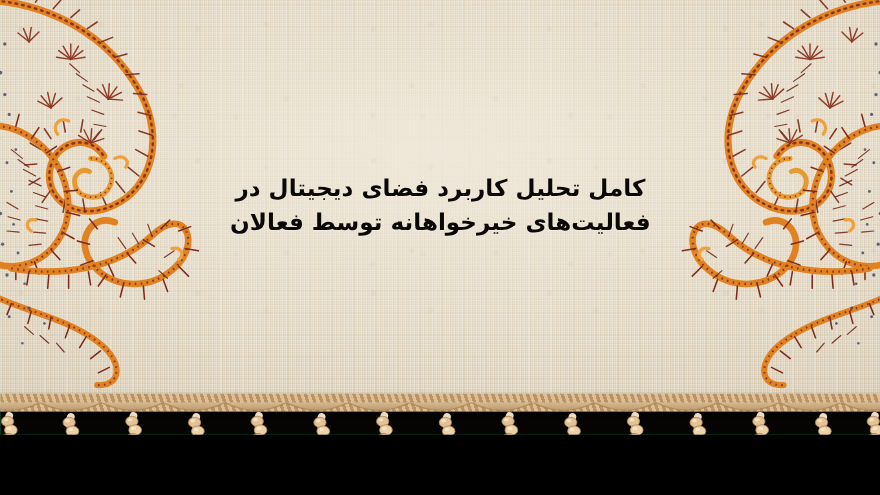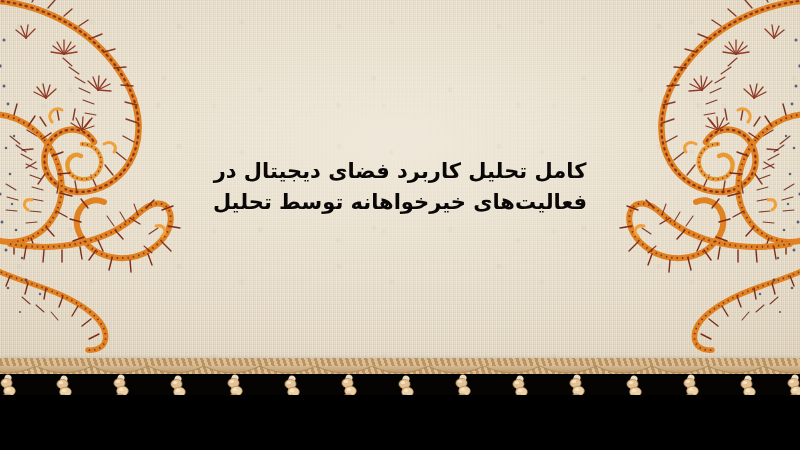--- a/index.html
+++ b/index.html
@@ -566,21 +566,21 @@
           <path d="M66 128 C 60 120, 68 112, 76 116"></path>
           <path d="M170 232 C 178 230, 182 238, 176 242"></path>
           <path d="M46 206 C 38 204, 36 212, 42 216"></path>
         </g>
       </g>
     </svg>
   </div>
 
   <div class="title-block">
     <span class="title-line">کامل تحلیل کاربرد فضای دیجیتال در</span>
-    <span class="title-line">فعالیت‌های خیرخواهانه توسط تحلیل</span>
+    <span class="title-line">فعالیت‌های خیرخواهانه توسط فعالان</span>
   </div>
 
   <div class="braid-edge"></div>
 
   <div class="fringe">
     <svg viewBox="0 0 800 84" xmlns="http://www.w3.org/2000/svg" preserveAspectRatio="none">
       <defs>
         <linearGradient id="cordG" x1="0" y1="0" x2="0" y2="1">
           <stop offset="0%" stop-color="#f0dcc0"></stop>
           <stop offset="45%" stop-color="#dcb98c"></stop>

